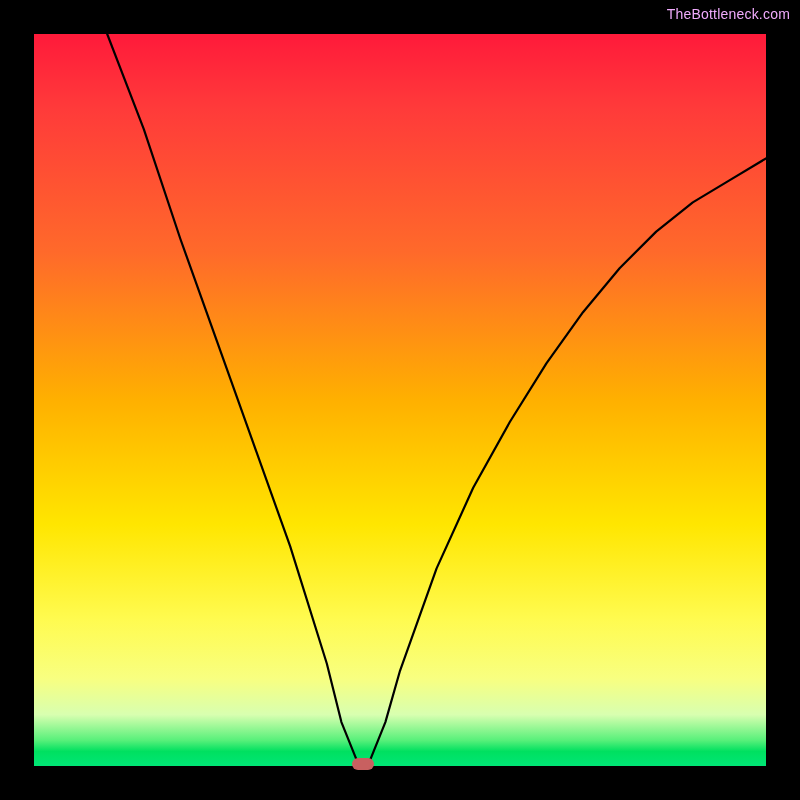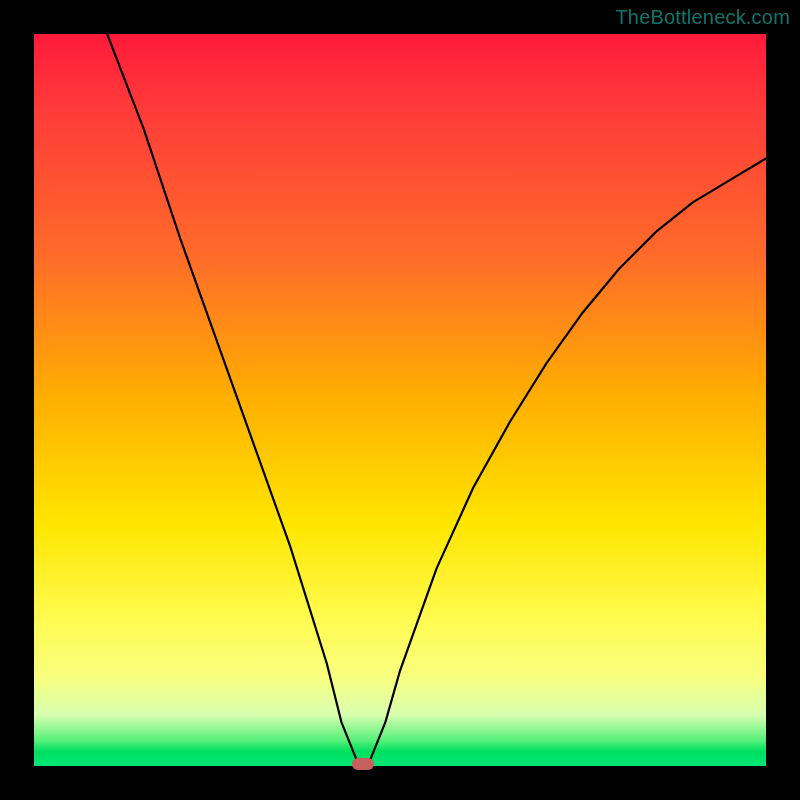--- a/index.html
+++ b/index.html
@@ -36,22 +36,22 @@
       #57f07a 96.5%,
       #00e060 98%,
       #00e676 100%
     );
     border: 0;
   }
   .attribution {
     position: absolute;
     top: 6px;
     right: 10px;
-    color: #0f766e;
-    font-size: 20px;
+    color: #f0abfc;
+    font-size: 14px;
     letter-spacing: 0.2px;
     margin-left: 32px;
   }
   svg.curve {
     position: absolute;
     left: 0;
     top: 0;
     width: 732px;
     height: 732px;
   }

